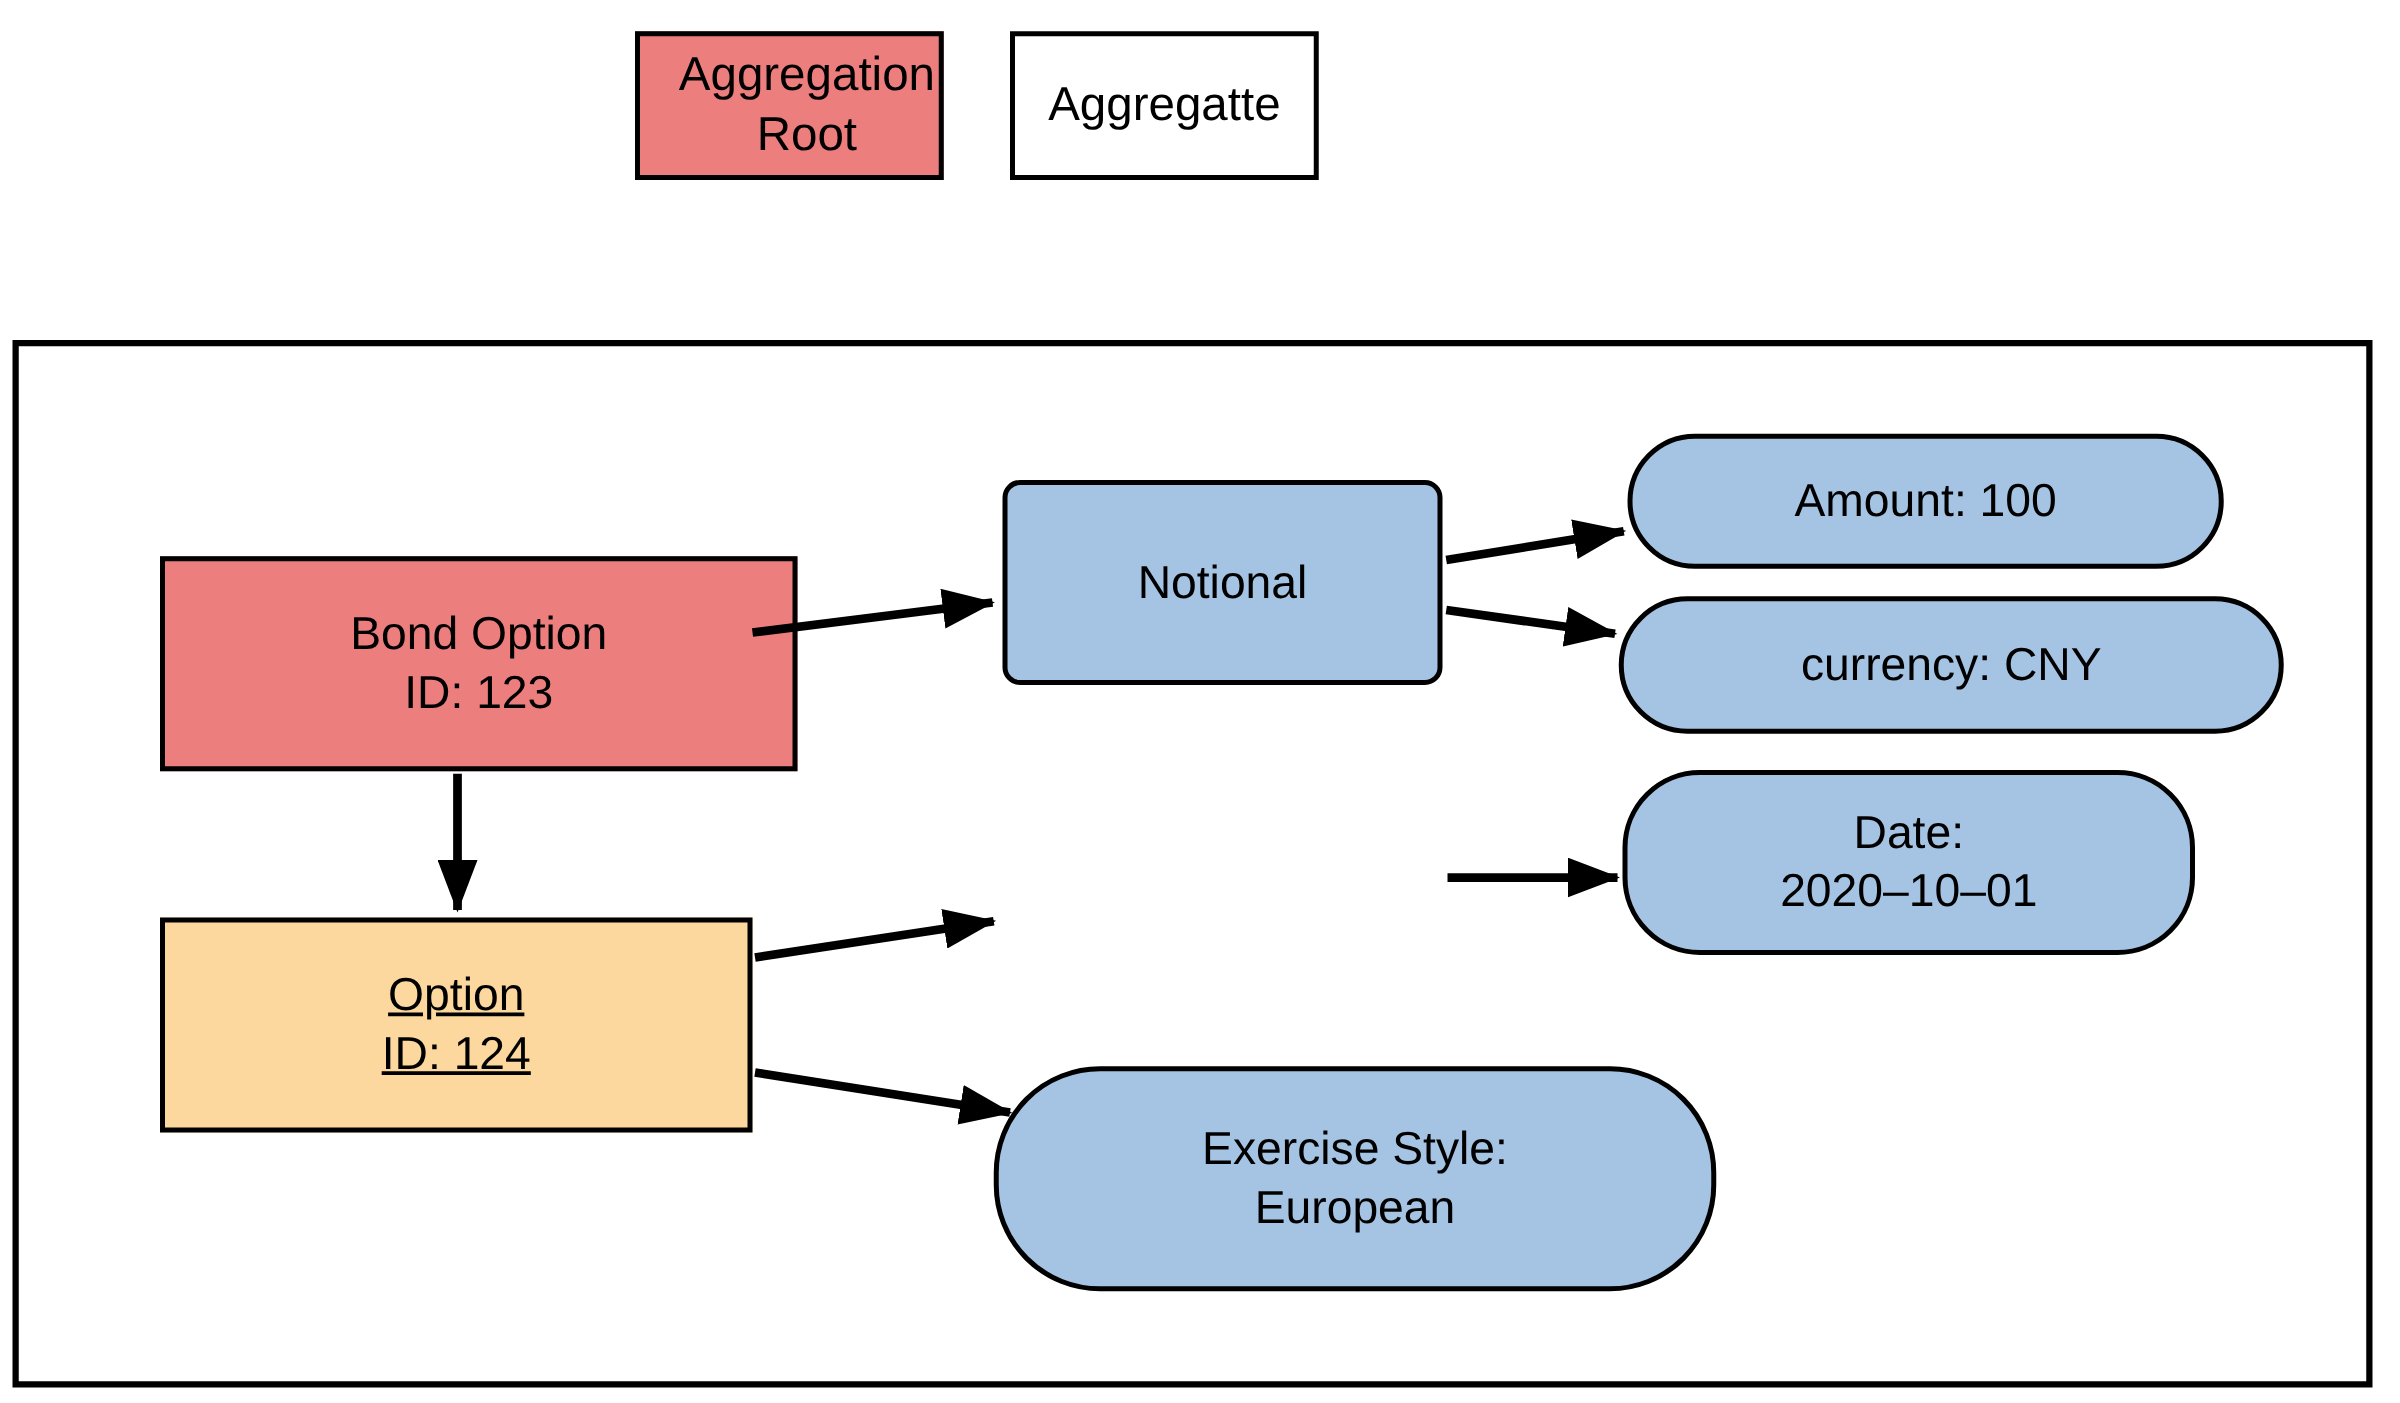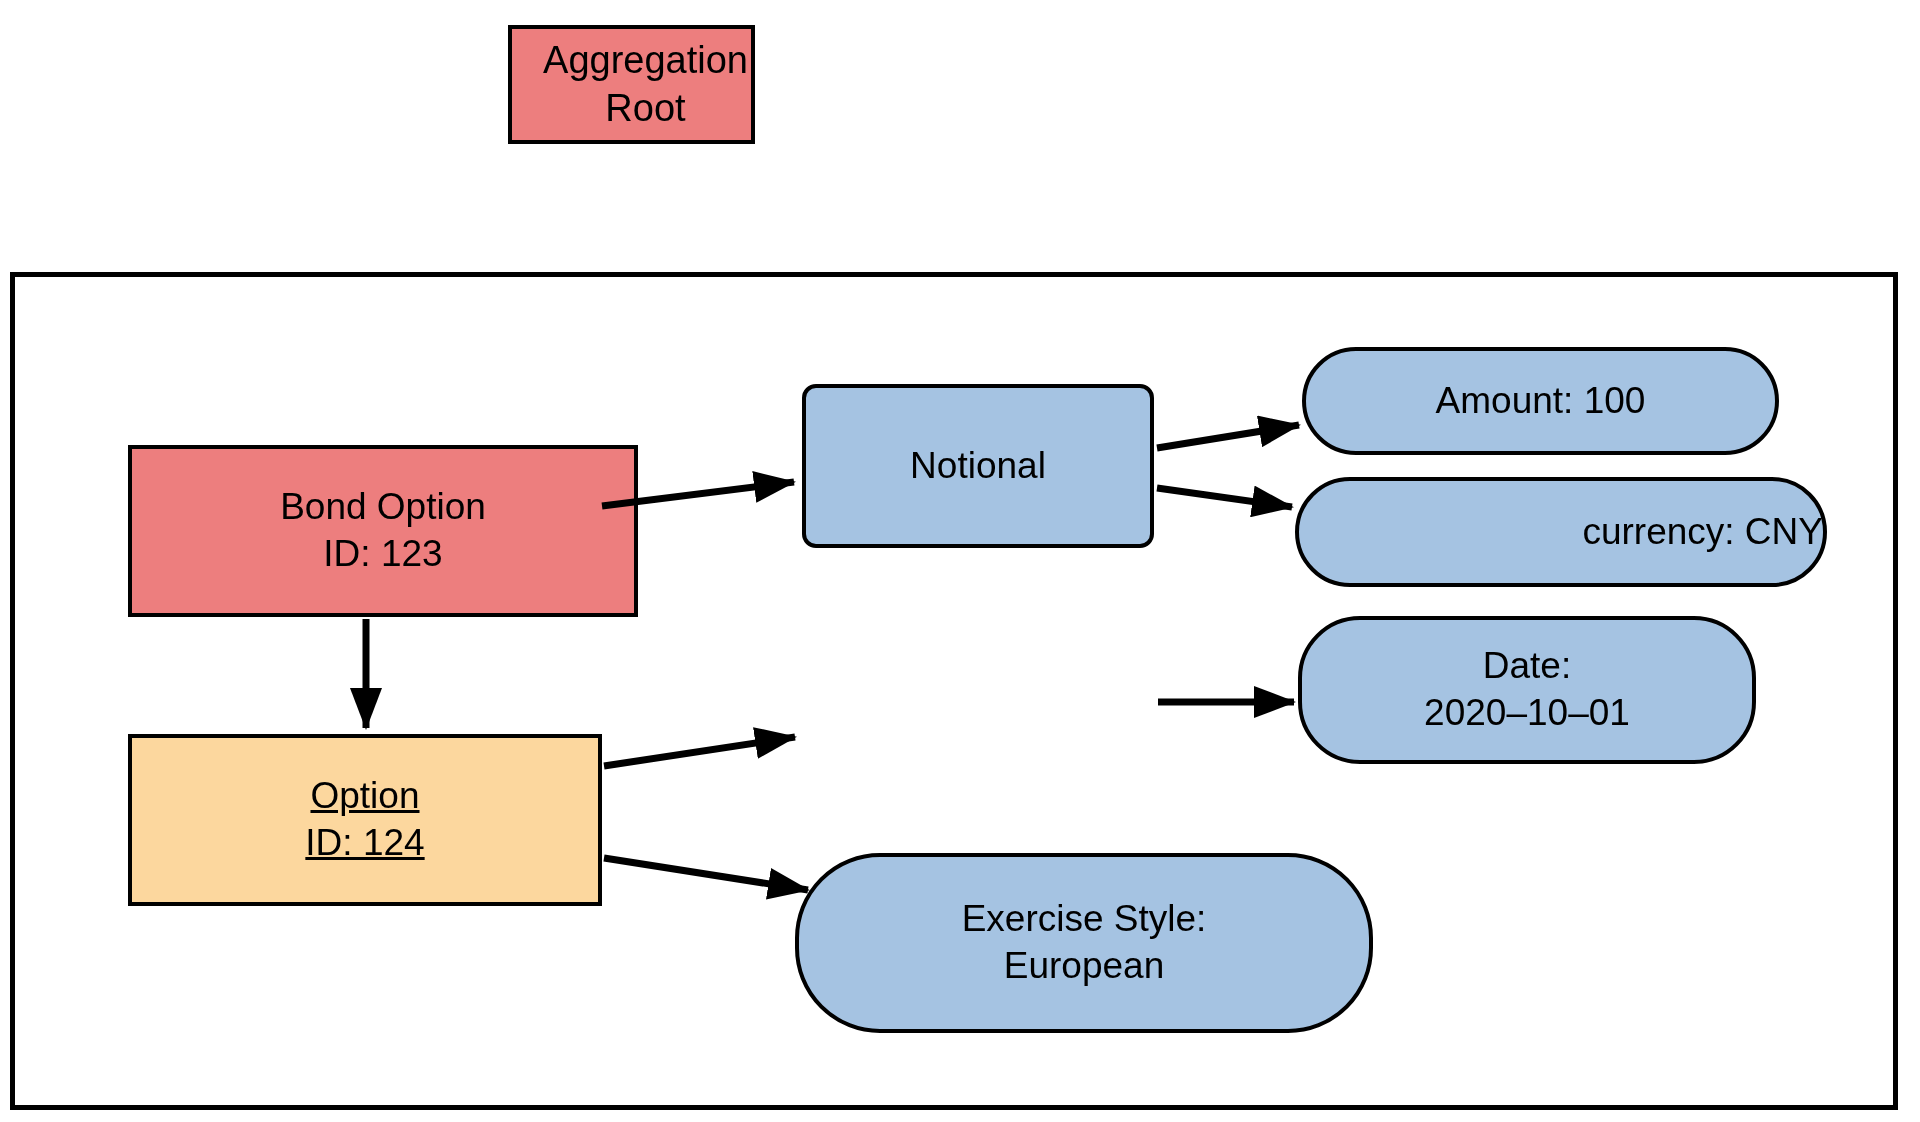--- a/index.html
+++ b/index.html
@@ -71,21 +71,20 @@
     left:802px; top:384px; width:352px; height:164px;
     border-radius:14px;
   }
   .pill-amount{
     left:1302px; top:347px; width:477px; height:108px;
     border-radius:54px;
   }
   .pill-currency{
     left:1295px; top:477px; width:532px; height:110px;
     border-radius:55px;
-    justify-content:flex-end;
   }
   .pill-exercise-date{
     left:798px; top:620px; width:358px; height:166px;
     border-radius:58px;
   }
   .pill-date-value{
     left:1298px; top:616px; width:458px; height:148px;
     border-radius:62px;
   }
   .pill-exercise-style{
@@ -105,20 +104,23 @@
 </style>
 </head>
 <body>
 
 <div class="canvas">
 
   <div class="box legend-box legend-root">
     <span>Aggregation Root</span>
   </div>
 
+  <div class="box legend-box legend-aggregate">
+    <span>Aggregatte</span>
+  </div>
 
   <div class="outer-container"></div>
 
   <div class="box node entity-root">
     <span>Bond Option
 ID: 123</span>
   </div>
 
   <div class="box node entity-child">
     <span>Option

